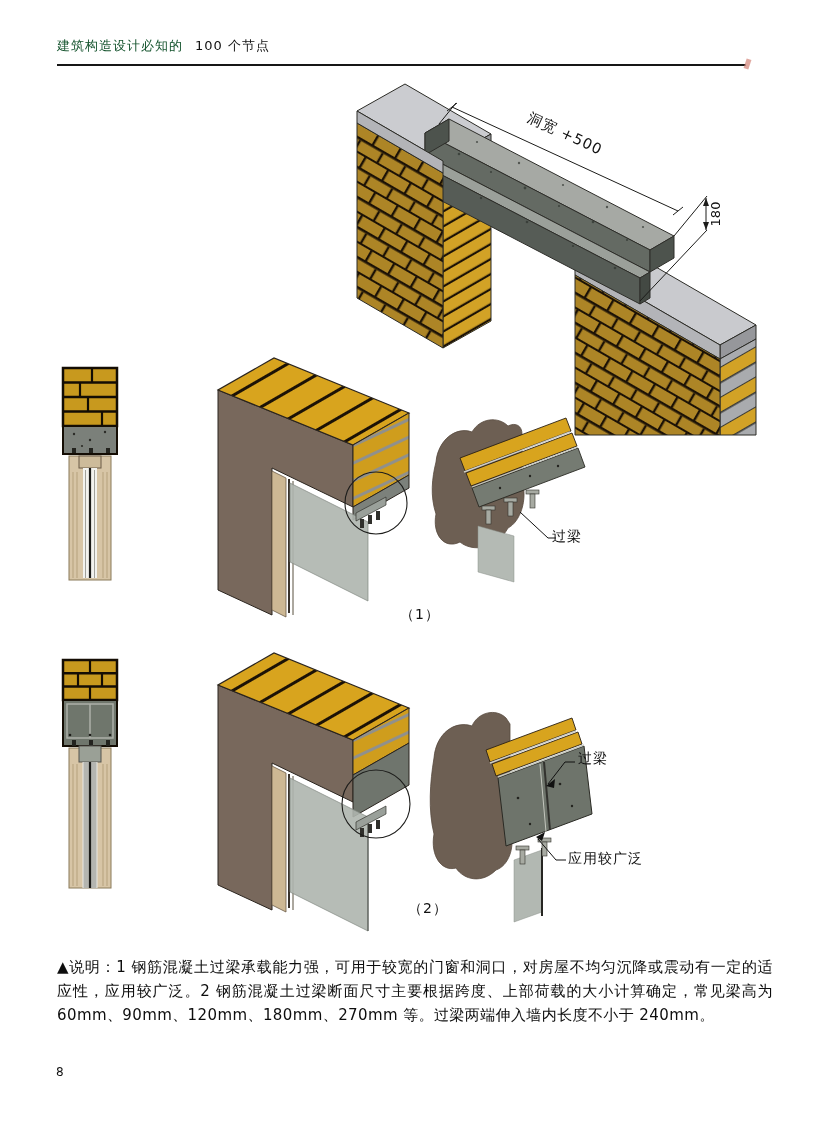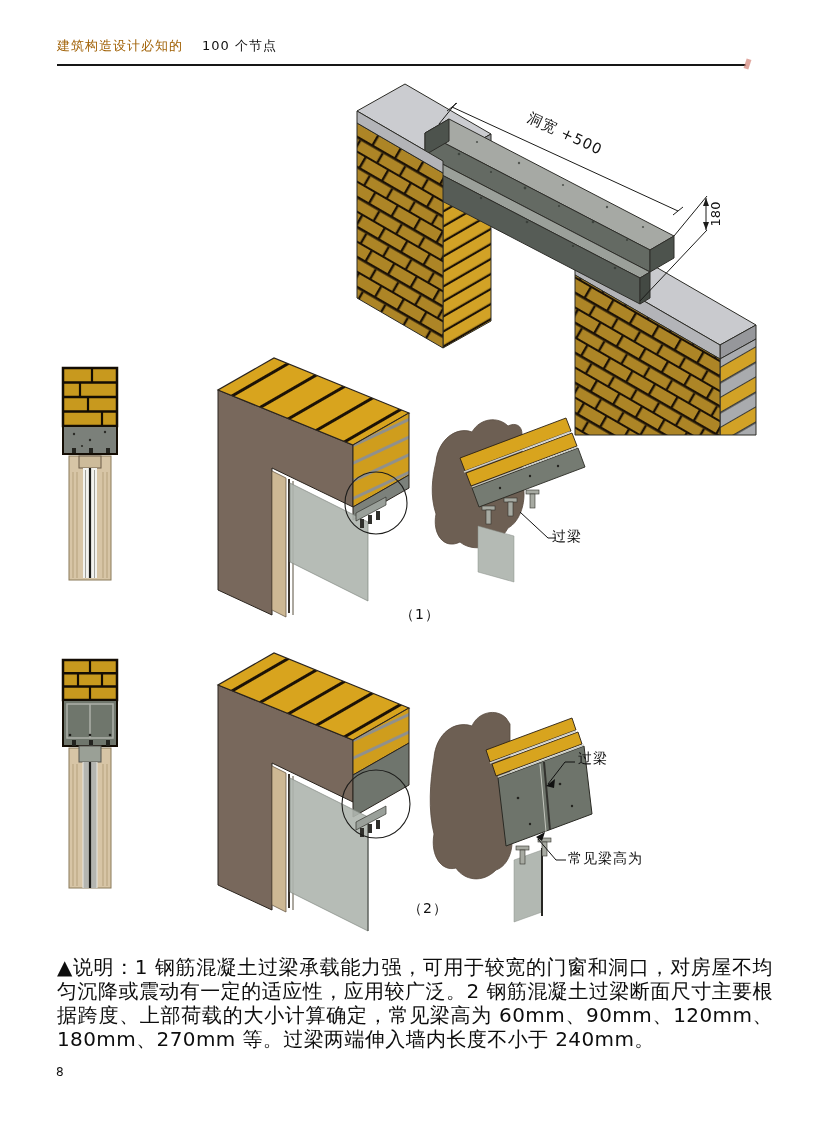--- a/index.html
+++ b/index.html
@@ -3,28 +3,28 @@
 <meta charset="utf-8">
 <style>
   html,body{margin:0;padding:0;}
   body{
     width:827px;height:1123px;position:relative;background:#ffffff;
     font-family:"DejaVu Sans","Liberation Sans",sans-serif;
     overflow:hidden;
   }
   .abs{position:absolute;}
   .hdr{left:57px;top:37px;font-size:13px;letter-spacing:1px;white-space:nowrap;}
-  .hdr .red{color:#a16207;}
-  .hdr .blk{color:#111;margin-left:19px;}
+  .hdr .red{color:#14532d;}
+  .hdr .blk{color:#111;margin-left:12px;}
   .rule{left:57px;top:64px;width:689px;height:2px;background:#161616;}
   .rule-tick{left:745px;top:59px;width:5px;height:10px;background:#d89288;transform:rotate(18deg);opacity:.8;}
   .callout{font-size:14px;color:#111;white-space:nowrap;letter-spacing:1px;text-align:center;}
   .caption{font-size:14px;color:#111;white-space:nowrap;letter-spacing:1px;}
   .notes{
-    left:57px;top:955px;width:716px;font-size:20px;line-height:24px;color:#0d0d0d;
+    left:57px;top:955px;width:716px;font-size:15px;line-height:24px;color:#0d0d0d;
     text-align:justify;letter-spacing:.4px;
   }
   .pageno{left:56px;top:1065px;font-size:12px;color:#111;}
   svg{display:block;}
   svg text{font-family:"DejaVu Sans","Liberation Sans",sans-serif;}
 </style>
 </head>
 <body>
 
 <svg width="0" height="0" class="abs" aria-hidden="true">
@@ -309,18 +309,18 @@
   <g>
     <polyline points="155,64 145,64 128,86" fill="none" stroke="#111" stroke-width="1"></polyline>
     <polygon points="126,88 135,81 134,90" fill="#111"></polygon>
   </g>
   <g>
     <polyline points="146,162 136,162 118,141" fill="none" stroke="#111" stroke-width="1"></polyline>
     <polygon points="116,139 125,134 122,143" fill="#111"></polygon>
   </g>
 </svg>
 <div class="abs callout" style="left:578px;top:750px;">过梁</div>
-<div class="abs callout" style="left:568px;top:850px;">常见梁高为</div>
+<div class="abs callout" style="left:568px;top:850px;">应用较广泛</div>
 <div class="abs caption" style="left:408px;top:900px;">（2）</div>
 
 <div class="abs notes">▲说明：1 钢筋混凝土过梁承载能力强，可用于较宽的门窗和洞口，对房屋不均匀沉降或震动有一定的适应性，应用较广泛。2 钢筋混凝土过梁断面尺寸主要根据跨度、上部荷载的大小计算确定，常见梁高为 60mm、90mm、120mm、180mm、270mm 等。过梁两端伸入墙内长度不小于 240mm。</div>
 
 <div class="abs pageno">8</div>
 
 </body></html>

